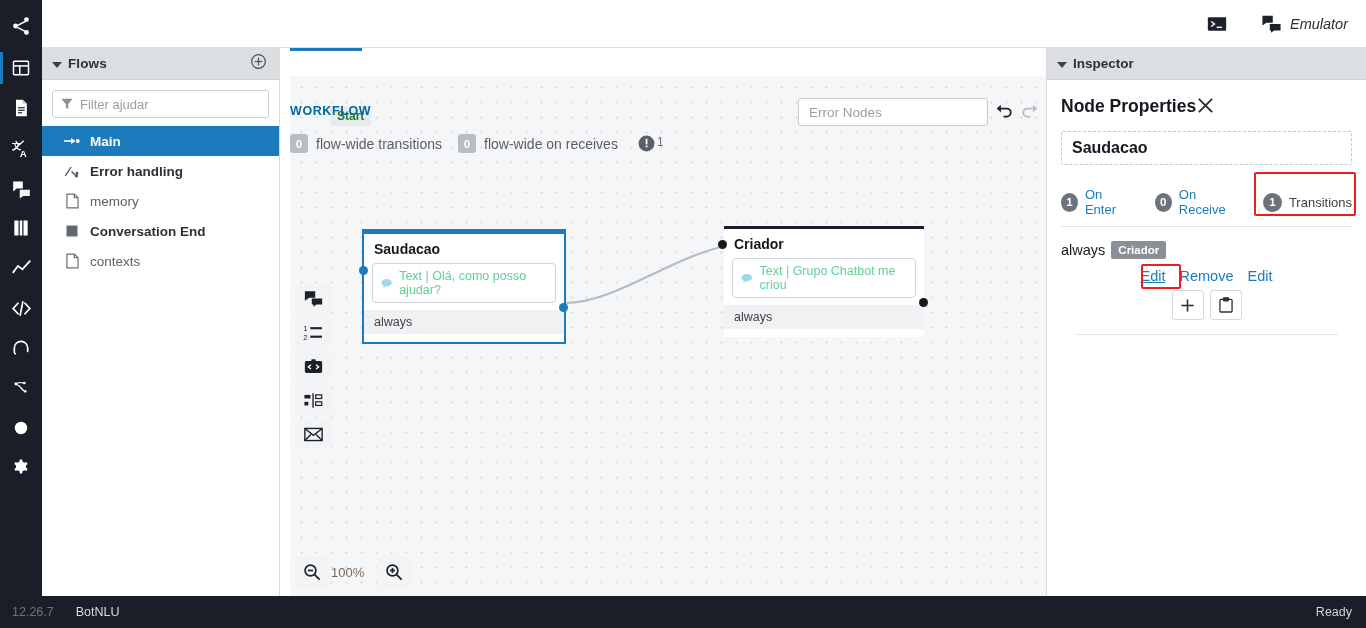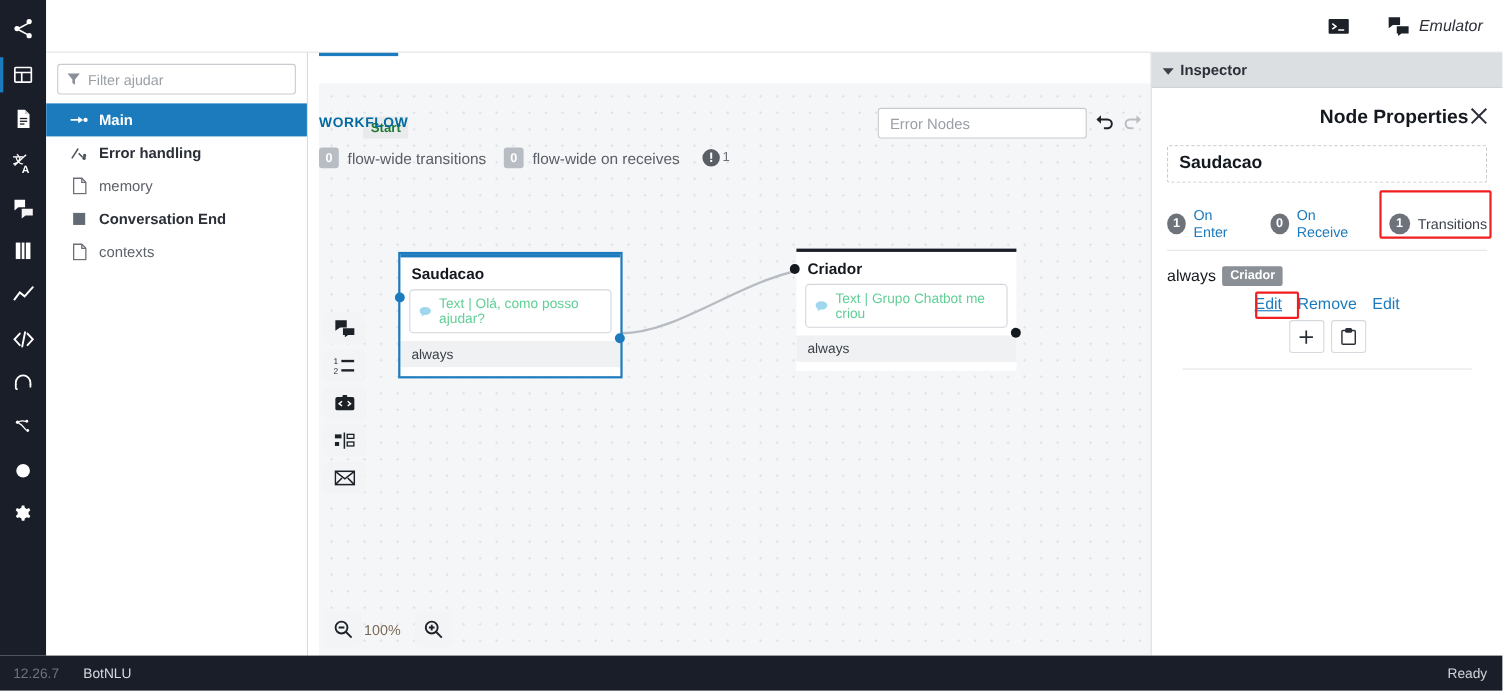--- a/index.html
+++ b/index.html
@@ -174,22 +174,22 @@
   
   .inspector {
     position:absolute; left:1046px; top:48px; width:320px; height:548px;
     background:#ffffff; border-left:1px solid #d8dadd;
   }
   .insp-header {
     height:32px; background:#dcdfe2; display:flex; align-items:center; gap:6px;
     padding-left:10px; border-bottom:1px solid #cfd2d6;
   }
   .insp-title { font-size:13.5px; font-weight:bold; color:#2c3038; }
-  .np-row { display:flex; align-items:flex-start; justify-content:flex-end;
-    padding: 16px 12px 0 14px; }
+  .np-row { display:flex; align-items:flex-start; justify-content:flex-start;
+    padding: 16px 30px 0 14px; }
   .np-title { font-size:17.5px; font-weight:bold; color:#14181f; }
   .close-x { color:#2b2f37; cursor:pointer; }
   .name-field {
     margin: 12px 14px 0 14px; border:1px dashed #c3c6cb; border-radius:2px;
     height:34px; display:flex; align-items:center; padding-left:10px;
     font-size:16px; font-weight:bold; color:#14181f;
   }
   .tabs-row {
     margin: 22px 14px 0 14px; display:flex; align-items:center; gap:0px;
     border-bottom:1px solid #e2e4e7; padding-bottom:9px; position:relative;
@@ -339,20 +339,33 @@
     <div class="top-btn">
       <svg width="21" height="19" viewBox="0 0 24 22" fill="#1d2128">
         <path d="M1.5 2h12v8h-7.5L1.5 13.4z"></path>
           <path d="M10 11.5h12.5v7.5H15l-3.6 2.8v-2.8H10z"></path>
       </svg>
       <span>Emulator</span>
     </div>
   </div>
 
   <div class="flows">
+    <div class="flows-header">
+      <div class="flows-header-left">
+        <span class="caret-down"></span>
+        <span class="flows-title">Flows</span>
+      </div>
+      <span class="plus-circle">
+        <svg width="17" height="17" viewBox="0 0 20 20" fill="none" stroke="#4a4f58" stroke-width="1.4">
+          <circle cx="10" cy="10" r="8"></circle>
+            <line x1="10" y1="5.6" x2="10" y2="14.4"></line>
+            <line x1="5.6" y1="10" x2="14.4" y2="10"></line>
+        </svg>
+      </span>
+    </div>
 
     <div class="filter-wrap">
       <div class="filter-box">
         <svg width="12" height="12" viewBox="0 0 14 14" fill="#8a9099">
           <polygon points="0.5,1 13.5,1 8.4,7.2 8.4,13 5.6,11 5.6,7.2"></polygon>
         </svg>
         <span class="ph">Filter ajudar</span>
       </div>
     </div>
 

